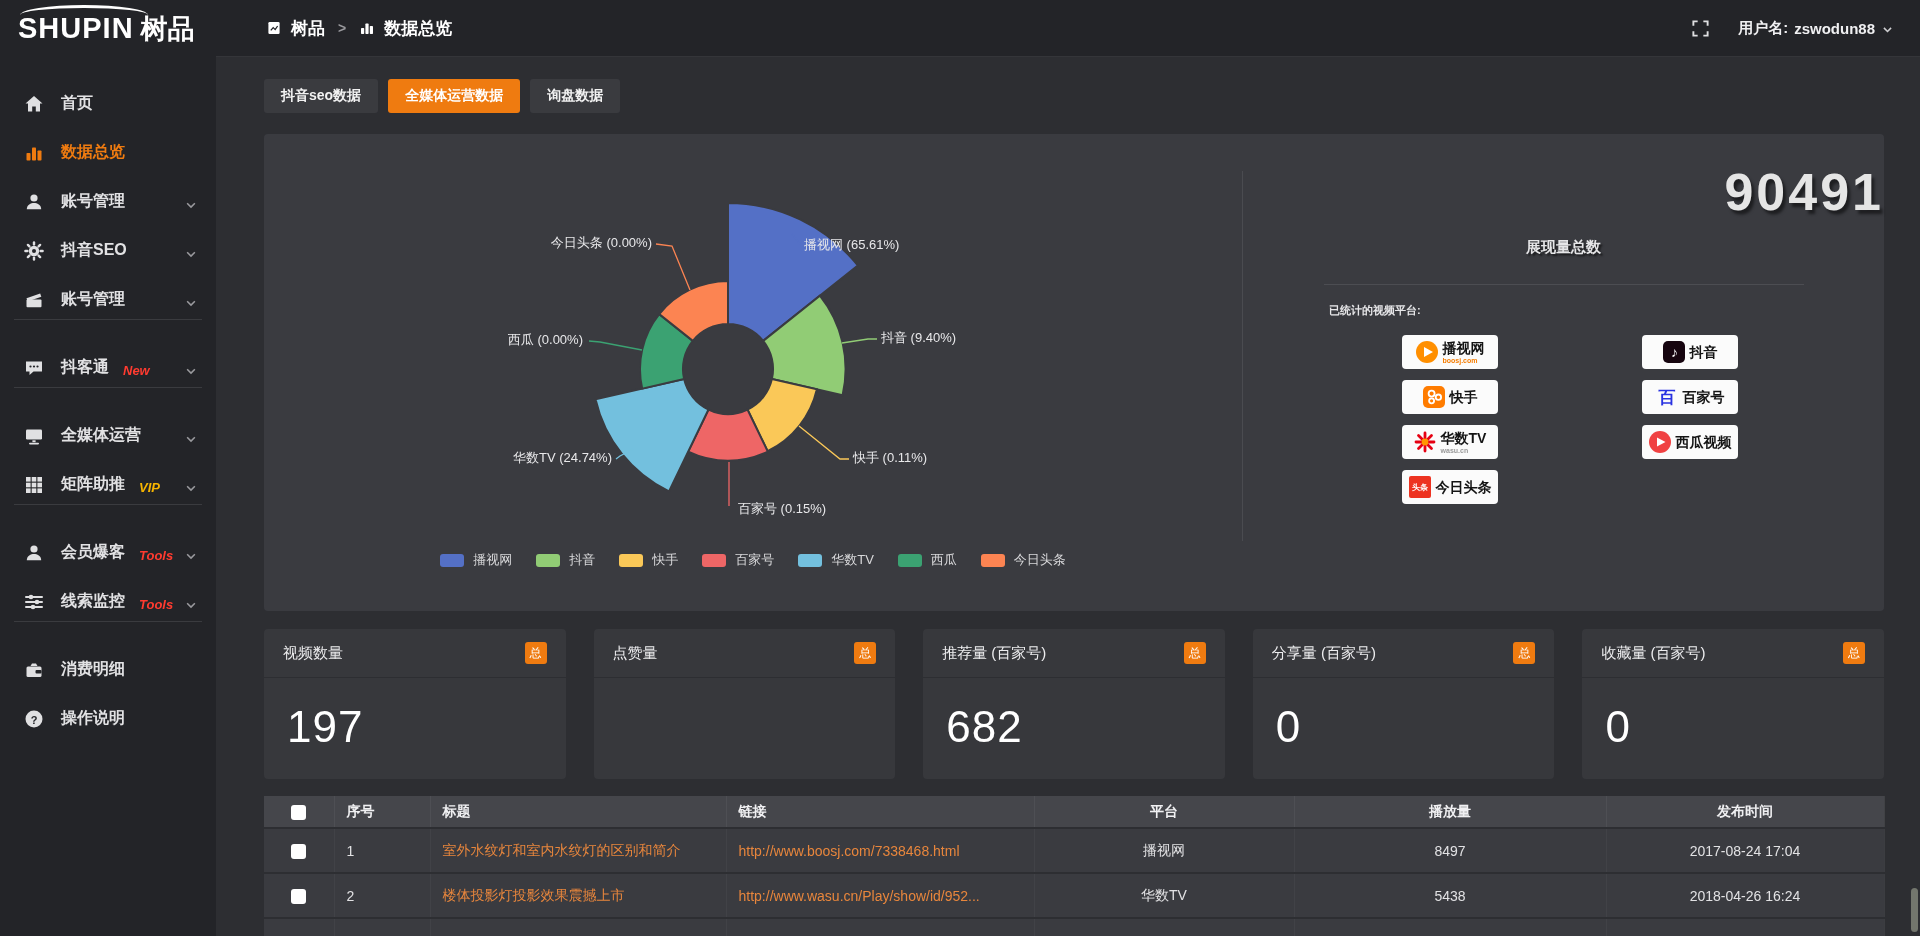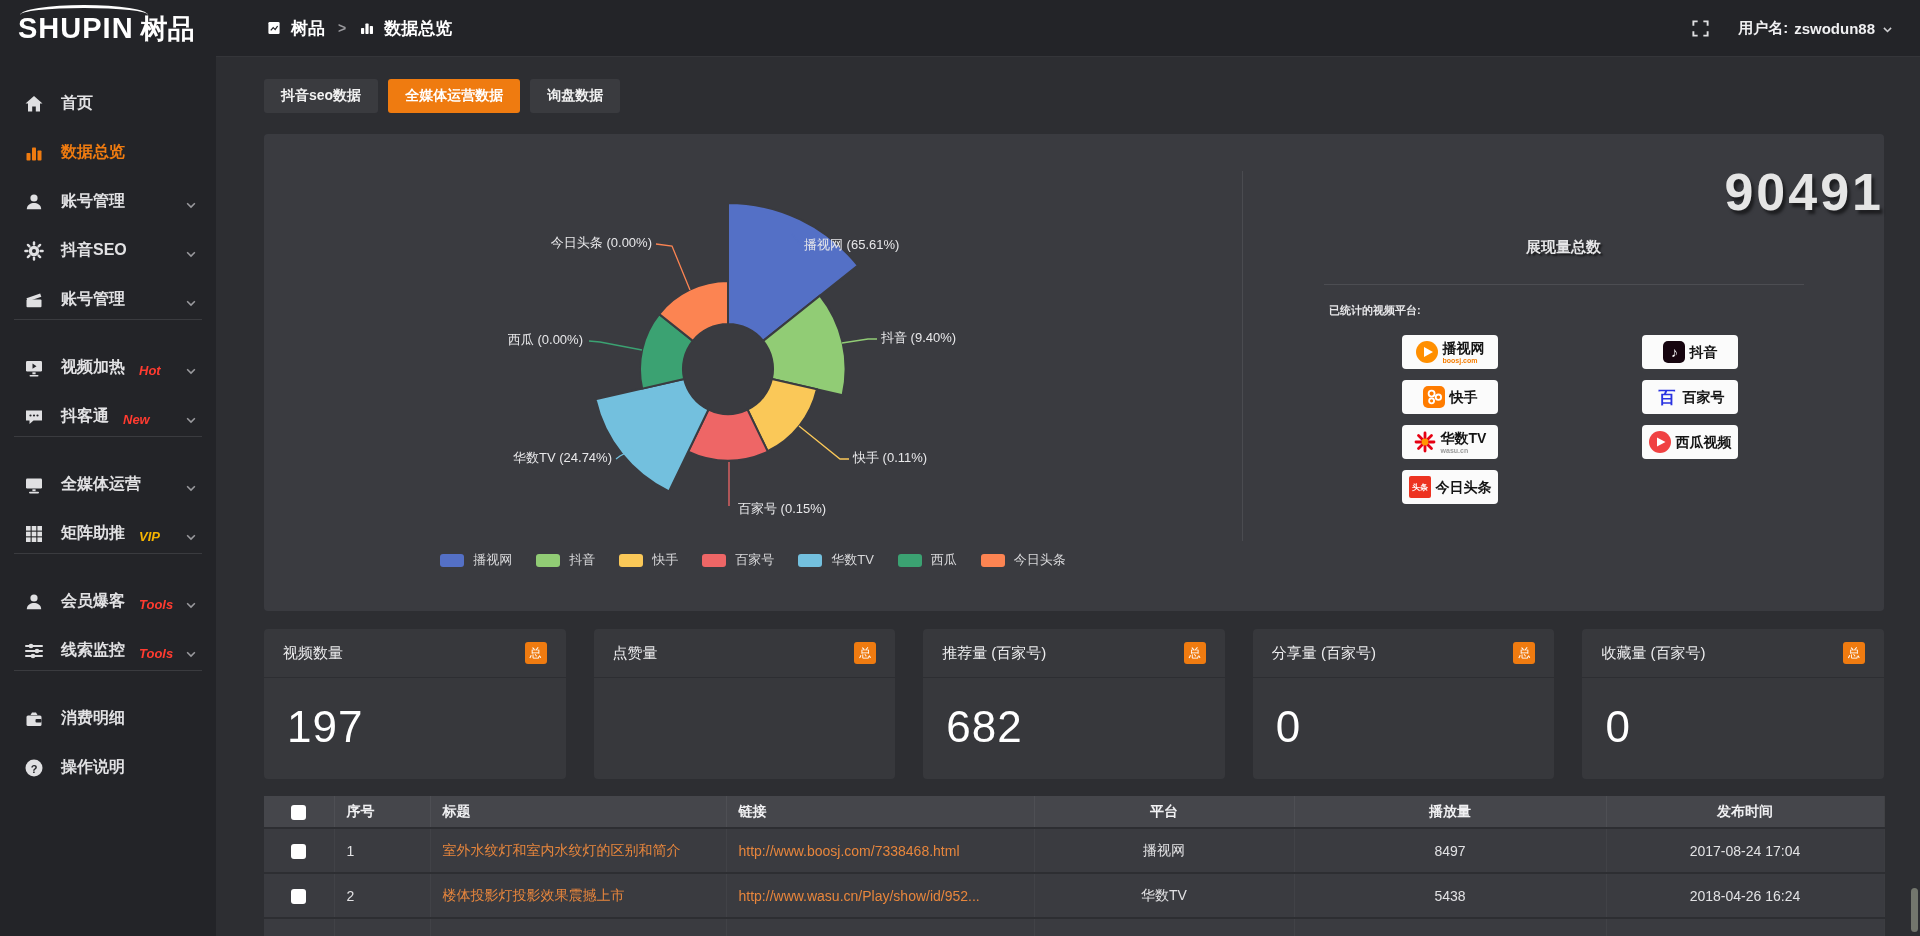--- a/index.html
+++ b/index.html
@@ -156,33 +156,20 @@
         <span class="ic"><svg viewBox="0 0 20 20">
             <path d="M2.5 8.2 L16.2 3.6 L17.3 6.8 L3.6 11.4 Z"></path>
             <rect x="2.5" y="9.6" width="15" height="7.6" rx="1"></rect>
           </svg></span>
         <span>账号管理</span>
         <span class="sb-chev"><svg viewBox="0 0 20 20" fill="none" stroke="currentColor" stroke-width="2.2">
             <path d="M4.5 7.5 L10 13 L15.5 7.5"></path>
           </svg></span>
       </div>
       <div class="sb-divider"></div>
-      <div class="sb-item">
-        <span class="ic"><svg viewBox="0 0 20 20">
-            <rect x="2" y="3" width="16" height="10.5" rx="1.2"></rect>
-            <path d="M8.5 5.6 L12.5 8.2 L8.5 10.8 Z" fill="#232428"></path>
-            <rect x="8.4" y="14.3" width="3.2" height="2"></rect>
-            <rect x="5.5" y="17" width="9" height="1.6" rx="0.8"></rect>
-          </svg></span>
-        <span>视频加热</span>
-        <span class="sb-tag" style="color: rgb(255, 59, 48);">Hot</span>
-        <span class="sb-chev"><svg viewBox="0 0 20 20" fill="none" stroke="currentColor" stroke-width="2.2">
-            <path d="M4.5 7.5 L10 13 L15.5 7.5"></path>
-          </svg></span>
-      </div>
       <div class="sb-item">
         <span class="ic"><svg viewBox="0 0 20 20">
             <path d="M2 3.5 H18 V13.5 H9.5 L5.5 17 V13.5 H2 Z"></path>
             <g fill="#232428">
               <circle cx="6.5" cy="8.5" r="1.1"></circle>
               <circle cx="10" cy="8.5" r="1.1"></circle>
               <circle cx="13.5" cy="8.5" r="1.1"></circle>
             </g>
           </svg></span>
         <span>抖客通</span>

